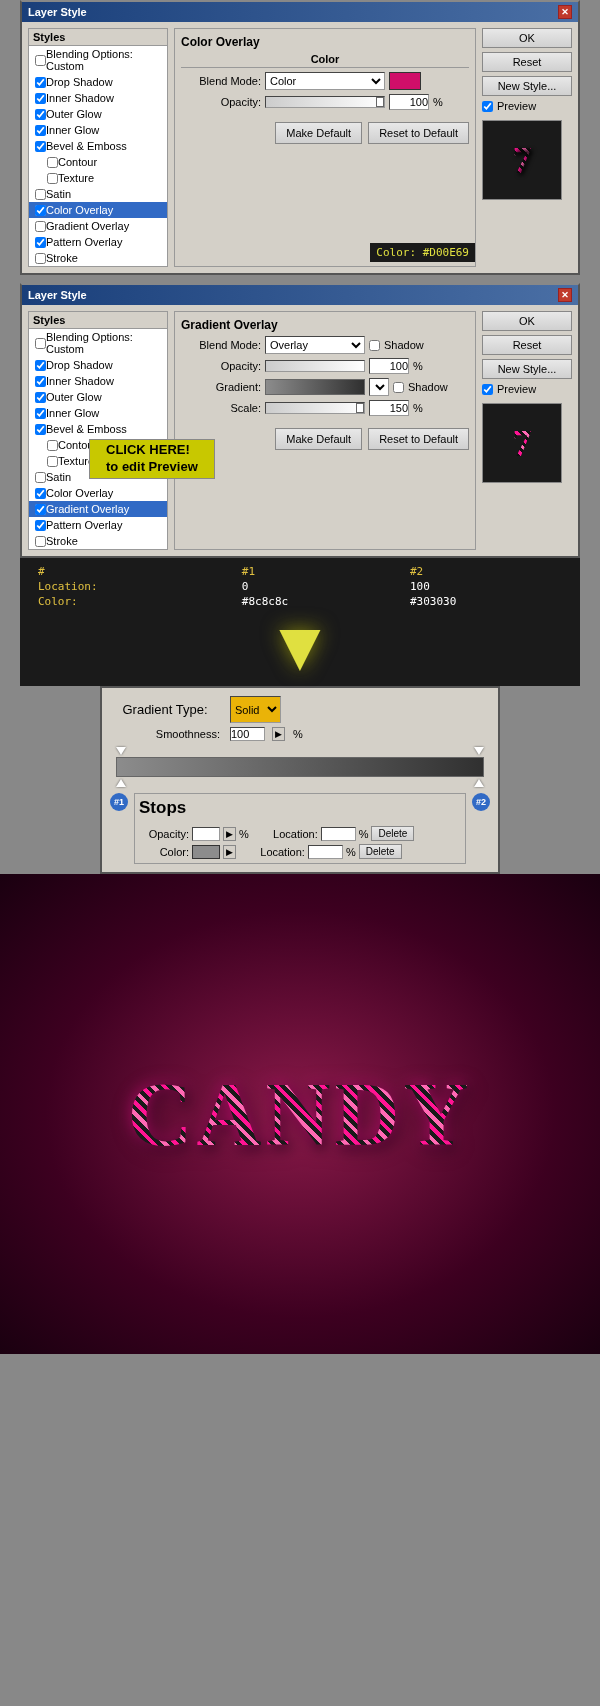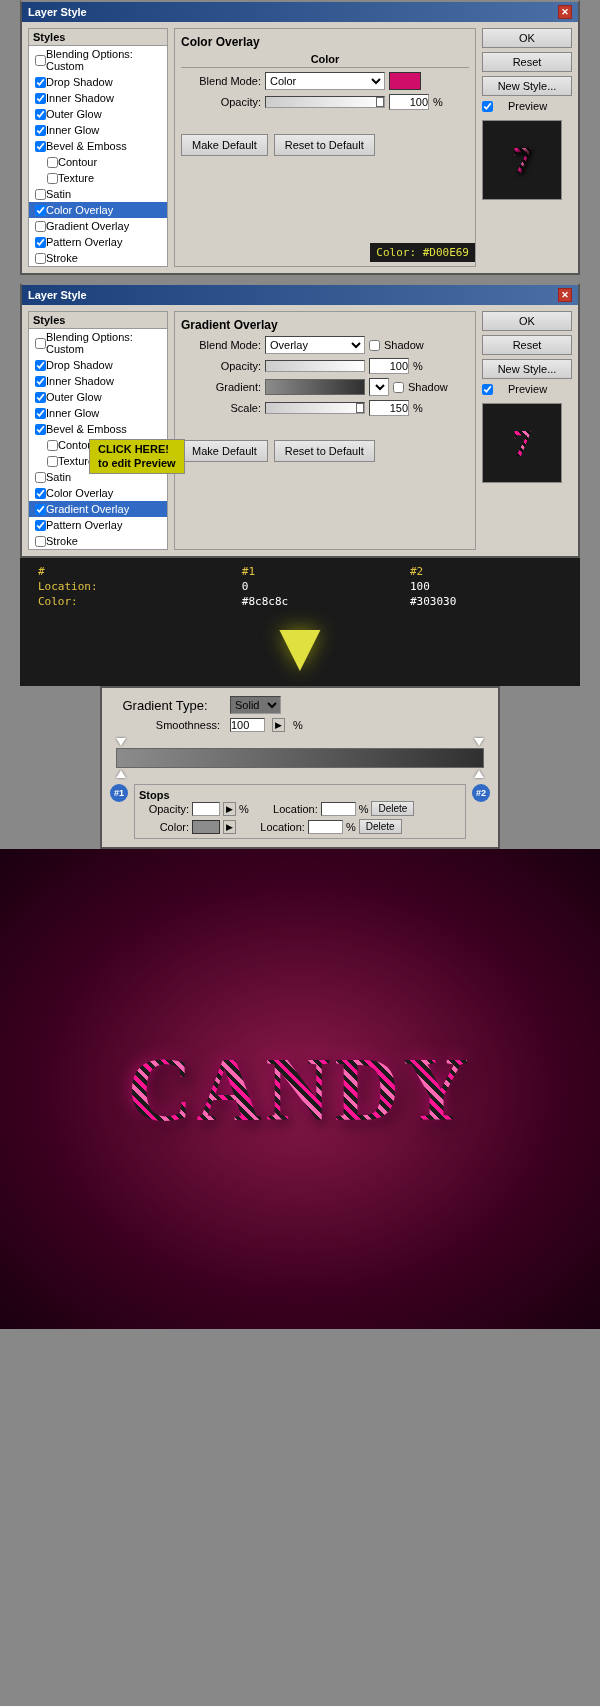--- a/index.html
+++ b/index.html
@@ -164,22 +164,22 @@
       border: 1px solid #666;
     }
 
     .pct-label {
       font-size: 11px;
     }
 
     .btn-row {
       display: flex;
       gap: 6px;
-      margin-top: 24px;
-      justify-content: flex-start;
+      margin-top: 12px;
+      justify-content: flex-end;
     }
 
     .btn {
       background: linear-gradient(to bottom, #e8e8e8, #d0d0d0);
       border: 1px solid #888;
       padding: 2px 10px;
       font-size: 11px;
       cursor: pointer;
       height: 22px;
     }
@@ -216,21 +216,21 @@
       font-size: 32px;
       font-weight: bold;
       color: #c00;
       text-shadow: 2px 2px 4px #000;
       font-family: Georgia, serif;
     }
 
     .preview-checkbox-row {
       display: flex;
       align-items: center;
-      gap: 15px;
+      gap: 4px;
       font-size: 11px;
     }
 
     
     .color-tooltip {
       position: absolute;
       bottom: 8px;
       right: 0;
       background: #1a1a1a;
       color: #e0e040;
@@ -471,21 +471,21 @@
         <span class="item-label">Inner Glow</span>
       </div>
       <div class="style-item">
         <input type="checkbox" checked="" style="">
         <span class="item-label">Bevel &amp; Emboss</span>
       </div>
 
       <div class="style-item" style="padding-left:18px;position:relative">
         <input type="checkbox" style="">
         <span class="item-label">Contour</span>
-        <div class="click-tooltip" style="top:2px;left:60px;position:absolute;font-size:11px;background:#c8c800;padding:2px 8px;white-space:nowrap;z-index:10">
+        <div class="click-tooltip" style="top:2px;left:60px;position:absolute;font-size:13px;background:#c8c800;padding:2px 16px;white-space:nowrap;z-index:10">
           <div>CLICK HERE!</div>
           <div>to edit Preview</div>
         </div>
       </div>
       <div class="style-item" style="padding-left:18px">
         <input type="checkbox" style="">
         <span class="item-label">Texture</span>
       </div>
       <div class="style-item">
         <input type="checkbox" style="">
@@ -592,21 +592,21 @@
     </table>
 </div>
 
 <div style="background:#1a1a1a;width:560px;margin:0 auto;display:flex;justify-content:center;padding:0 0 8px 0">
   <div style="color:#e0e040;font-size:70px;line-height:0.9;text-shadow:0 0 20px rgba(200,200,0,0.6)">▼</div>
 </div>
 
 <div style="background:#d4d0c8;border:2px solid #555;width:400px;margin:0 auto;padding:8px">
   <div class="gradient-editor-row">
     <span style="font-size:13px;width:110px;text-align:center">Gradient Type:</span>
-    <select style="height:18px;font-size:11px;border:1px inset #999;background:#737373;margin-left:4px">
+    <select style="height:27px;font-size:11px;border:1px inset #999;background:#eab308;margin-left:4px">
       <option>Solid</option>
       <option>Noise</option>
     </select>
   </div>
   <div class="gradient-editor-row">
     <span style="font-size:11px;width:110px;text-align:right">Smoothness:</span>
     <input type="text" value="100" style="width: 35px; height: 14px; font-size: 11px; border: 1px inset rgb(153, 153, 153); margin-left: 4px;">
     <button style="font-size:9px;padding:0 2px;height:14px;border:1px solid #888;background:#d4d0c8;margin-left:1px">▶</button>
     <span style="font-size:11px;margin-left:2px">%</span>
   </div>
@@ -622,21 +622,21 @@
 
     <div style="height:12px;position:relative">
       <div style="position:absolute;left:0;top:2px;width:0;height:0;border-left:5px solid transparent;border-right:5px solid transparent;border-bottom:8px solid white;border-top:none;filter:drop-shadow(0 0 1px #555)"></div>
       <div style="position:absolute;right:0;top:2px;width:0;height:0;border-left:5px solid transparent;border-right:5px solid transparent;border-bottom:8px solid white;border-top:none;filter:drop-shadow(0 0 1px #555)"></div>
     </div>
   </div>
 
   <div style="display:flex;align-items:flex-start;gap:6px;margin-top:2px">
     <div class="stop-circle">#1</div>
     <div style="flex:1;border:1px solid #999;padding:4px">
-      <div style="font-size:11px;font-weight:bold;margin-bottom:0">Stops</div>
+      <div style="font-size:17px;font-weight:bold;margin-bottom:8px">Stops</div>
 
       <div style="display:flex;align-items:center;gap:3px;margin-bottom:3px">
         <span style="width:50px;text-align:right;font-size:11px">Opacity:</span>
         <input type="text" style="width: 28px; height: 14px; font-size: 10px; border: 1px inset rgb(153, 153, 153);">
         <button style="font-size:9px;padding:0 2px;height:14px;border:1px solid #888;background:#d4d0c8">▶</button>
         <span style="font-size:11px">%</span>
         <span style="width:60px;text-align:right;font-size:11px;margin-left:6px">Location:</span>
         <input type="text" style="width: 35px; height: 14px; font-size: 10px; border: 1px inset rgb(153, 153, 153);">
         <span style="font-size:11px">%</span>
         <button class="stops-btn">Delete</button>

